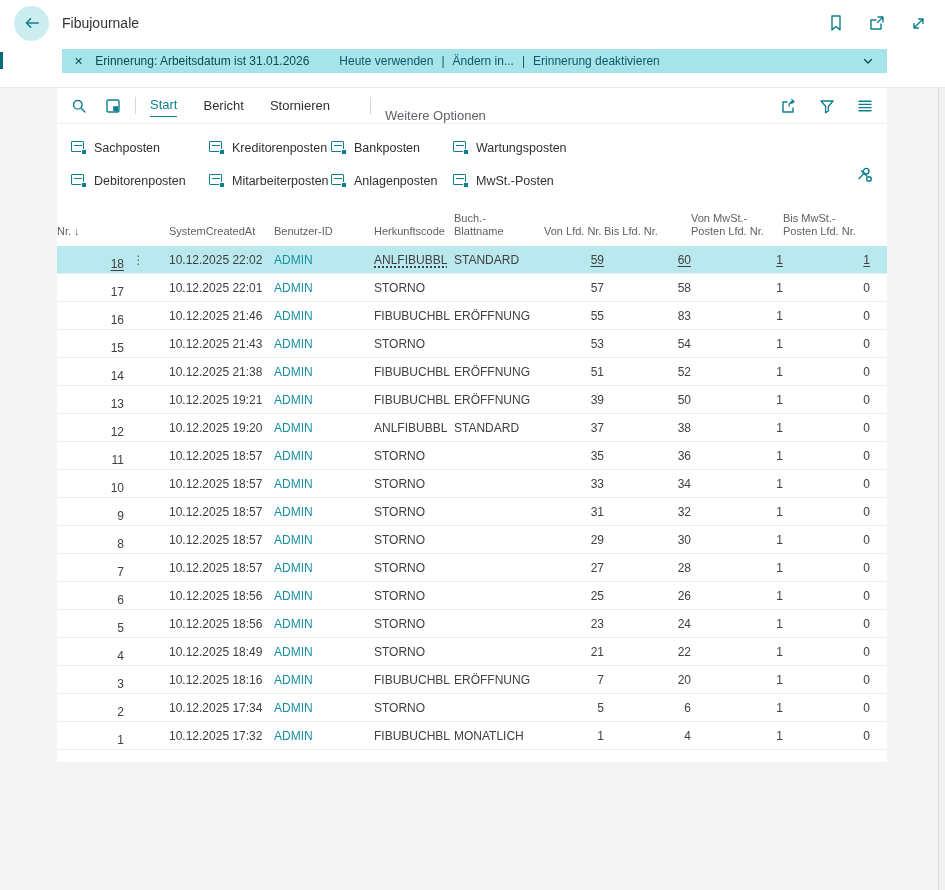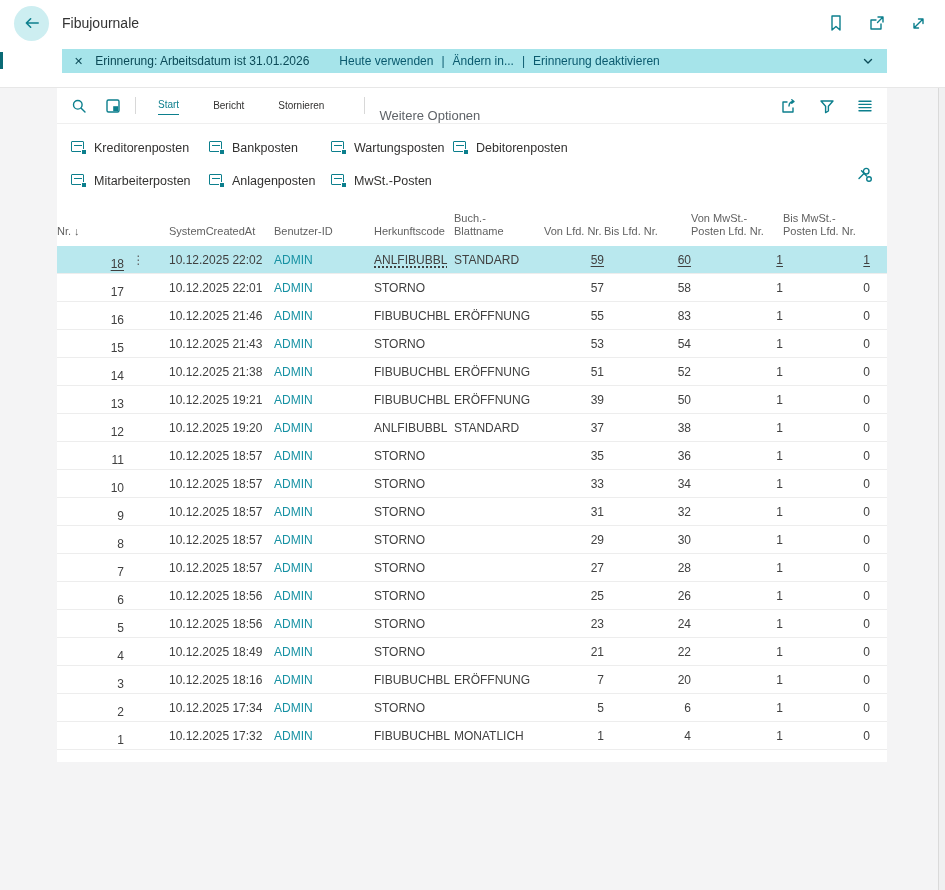--- a/index.html
+++ b/index.html
@@ -40,21 +40,21 @@
 
   
   .card {
     position:absolute; left:57px; top:88px; width:830px;
     background:#fff; padding-bottom:12px;
   }
   .cmdbar { height:36px; display:flex; align-items:center; padding:0 14px; border-bottom:1px solid #efefef; }
   .cmd-ico { cursor:pointer; }
   .cmd-gap { width:18px; }
   .vdiv { width:1px; height:17px; background:#d8d8d8; margin:0 14px; }
-  .tab { font-size:10px; color:#323130; margin-right:26px; cursor:pointer; padding:3px 0 4px;margin-left:8px; }
+  .tab { font-size:13px; color:#323130; margin-right:26px; cursor:pointer; padding:3px 0 4px; }
   .tab.active { color:#0c7f8d; border-bottom:1.5px solid #0c7f8d; }
   .more-opts { font-size:13px; color:#5f6368; cursor:pointer;margin-top:20px; }
   .cmd-right { margin-left:auto; display:flex; gap:22px; align-items:center; }
 
   
   .actions { position:relative; padding:10px 14px 8px; }
   .agrid { display:grid; grid-template-columns:138px 122px 122px auto; row-gap:6px; }
   .abtn { display:flex; align-items:center; gap:7px; height:27px; font-size:12.5px; color:#323130; cursor:pointer; }
   .pin { position:absolute; right:14px; top:42px; cursor:pointer; }
 
@@ -156,20 +156,28 @@
         <path class="teal-stroke" d="M2 3 h12 l-4.6 5.2 V13 l-2.8 1.6 V8.2 z"></path>
       </svg>
       <svg width="16" height="14" viewBox="0 0 16 14">
         <path class="teal-stroke" d="M2 2.2 h12 M2 5.4 h12 M2 8.6 h12 M2 11.8 h12"></path>
       </svg>
     </div>
   </div>
 
   <div class="actions">
     <div class="agrid">
+      <div class="abtn">
+        <span class="rico">
+            <span class="frame"></span>
+            <span class="line1"></span>
+            <span class="badge"></span>
+          </span>
+        <span>Sachposten</span>
+      </div>
       <div class="abtn">
         <span class="rico">
             <span class="frame"></span>
             <span class="line1"></span>
             <span class="badge"></span>
           </span>
         <span>Kreditorenposten</span>
       </div>
       <div class="abtn">
         <span class="rico">

